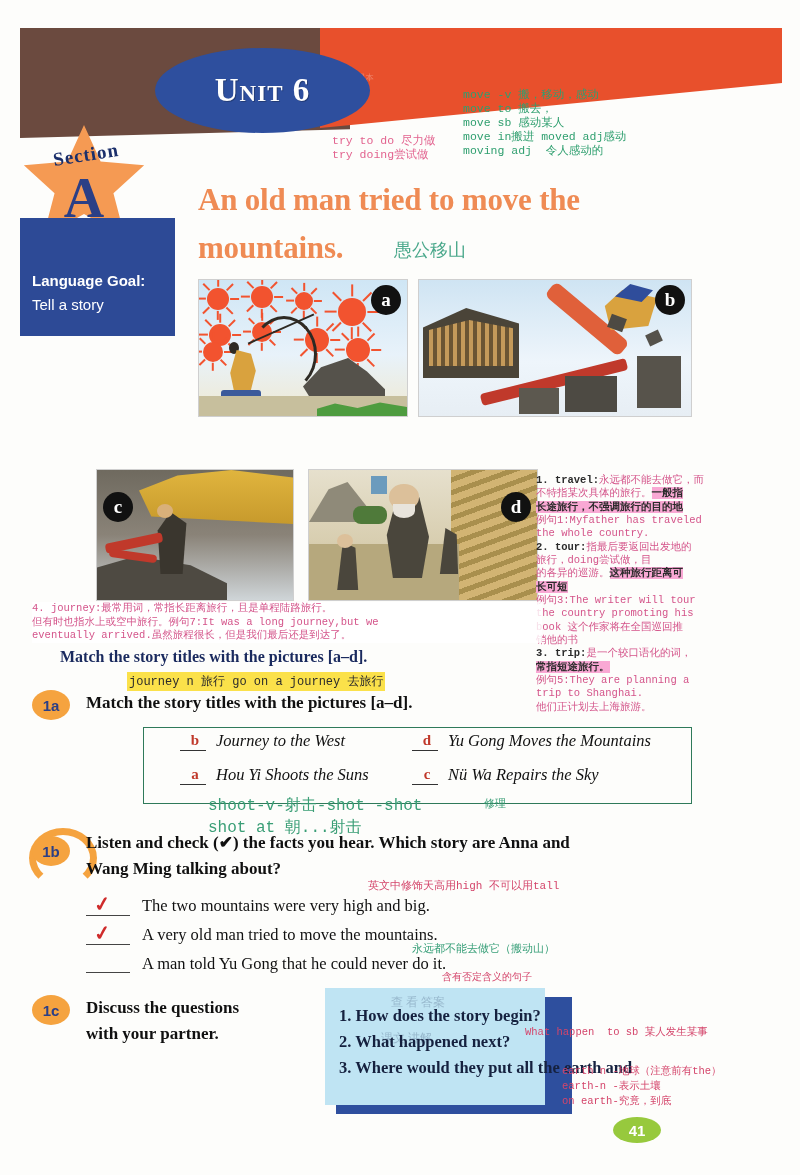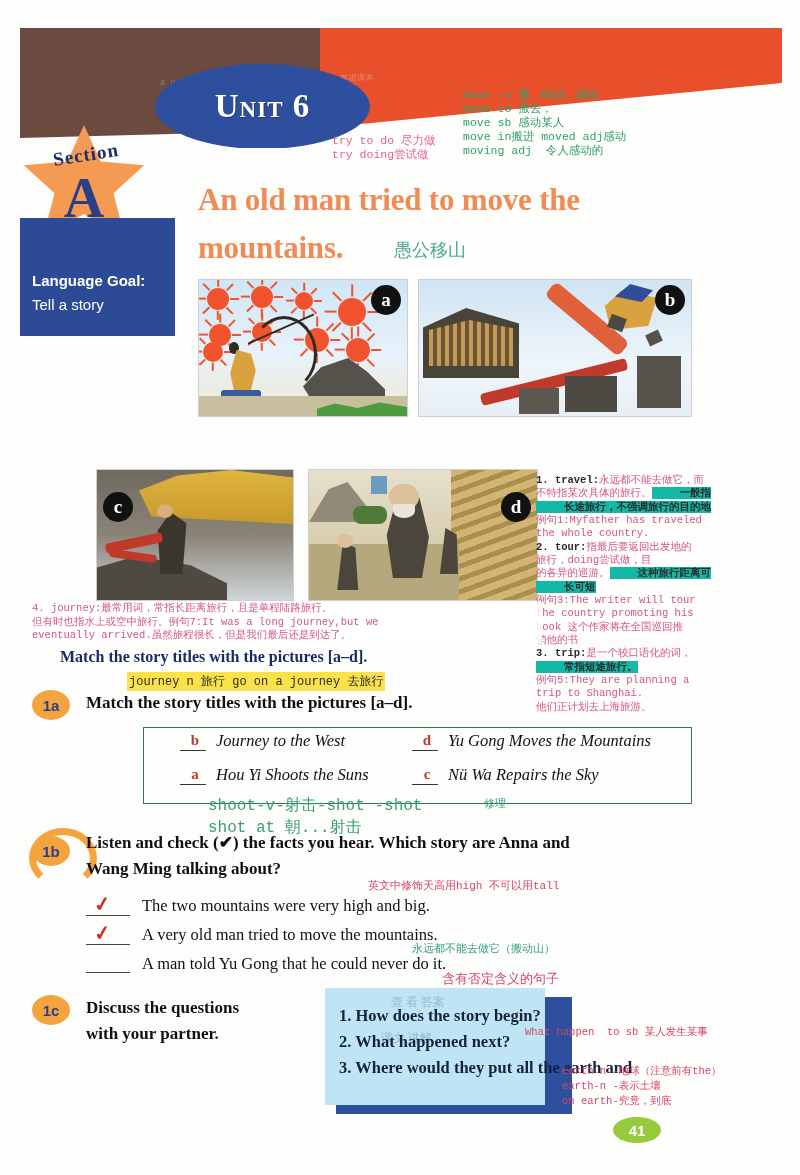--- a/index.html
+++ b/index.html
@@ -22,21 +22,21 @@
     background:#e8502c;
     clip-path:polygon(0 0,100% 0,100% 55%,0 100%);
   }
   .band-faint{
     position:absolute;left:140px;top:45px;width:330px;
     font-family:"Liberation Mono", monospace;font-size:8px;
     color:rgba(255,255,255,.30);letter-spacing:.5px;white-space:nowrap;
     transform:rotate(-1.2deg);
   }
   .unit-oval{
-    position:absolute;left:135px;top:36px;width:215px;height:85px;
+    position:absolute;left:135px;top:20px;width:215px;height:85px;
     background:#2e4f9e;border-radius:50%;
     display:flex;align-items:center;justify-content:center;
   }
   .unit-oval span{
     color:#fff;font-family:"Liberation Serif",serif;font-weight:bold;
     font-size:33px;letter-spacing:1px;font-variant:small-caps;
     text-shadow:1px 1px 0 rgba(0,0,0,.25);
   }
 
   
@@ -99,21 +99,21 @@
   .ground{position:absolute;background:#b9b197;}
   .fig{position:absolute;background:#d9a23e;}
   .dark{position:absolute;background:#3a3630;}
 
   
   .ann-right{
     position:absolute;left:536px;top:474px;width:262px;
     font-family:"Liberation Mono", monospace;font-size:10.5px;line-height:1.27;
     color:#d4548a;
   }
-  .ann-right .hl{background:#14b8a6;color:#2b2b2b;font-weight:bold;padding-left:28px;}
+  .ann-right .hl{background:#f9a8d4;color:#2b2b2b;font-weight:bold;}
   .ann-right .blk{color:#2b2b2b;font-weight:bold;}
 
   
   .ann-journey{
     position:absolute;left:32px;top:602px;width:510px;
     font-family:"Liberation Mono", monospace;font-size:10.5px;line-height:1.3;
     color:#d4548a;background:rgba(255,255,255,.82);
   }
   .dup-match{
     position:absolute;left:60px;top:648px;
@@ -442,21 +442,21 @@
   <div class="fact" style="left:142px;top:896px;">The two mountains were very high and big.</div>
 
   <div class="fline" style="left:86px;top:944px;"></div>
   <div class="check" style="left:94px;top:921px;">✓</div>
   <div class="fact" style="left:142px;top:925px;">A very old man tried to move the mountains.</div>
 
   <div class="fline" style="left:86px;top:972px;"></div>
   <div class="fact" style="left:142px;top:954px;">A man told Yu Gong that he could never do it.</div>
 
   <div class="note note-teal" style="position:absolute;left:412px;top:943px;font-size:11px;">永远都不能去做它（搬动山）</div>
-  <div class="note note-red" style="position:absolute;left:442px;top:972px;font-size:13px;">含有否定含义的句子</div>
+  <div class="note note-red" style="position:absolute;left:442px;top:972px;font-size:10px;">含有否定含义的句子</div>
 
   <div class="badge" style="left:32px;top:995px;">
     <span>1c</span>
   </div>
   <div class="ex-head" style="left:86px;top:995px;width:240px;">
     <div>Discuss the questions</div>
     <div>with your partner.</div>
   </div>
 
   <div class="qbox-shadow"></div>

